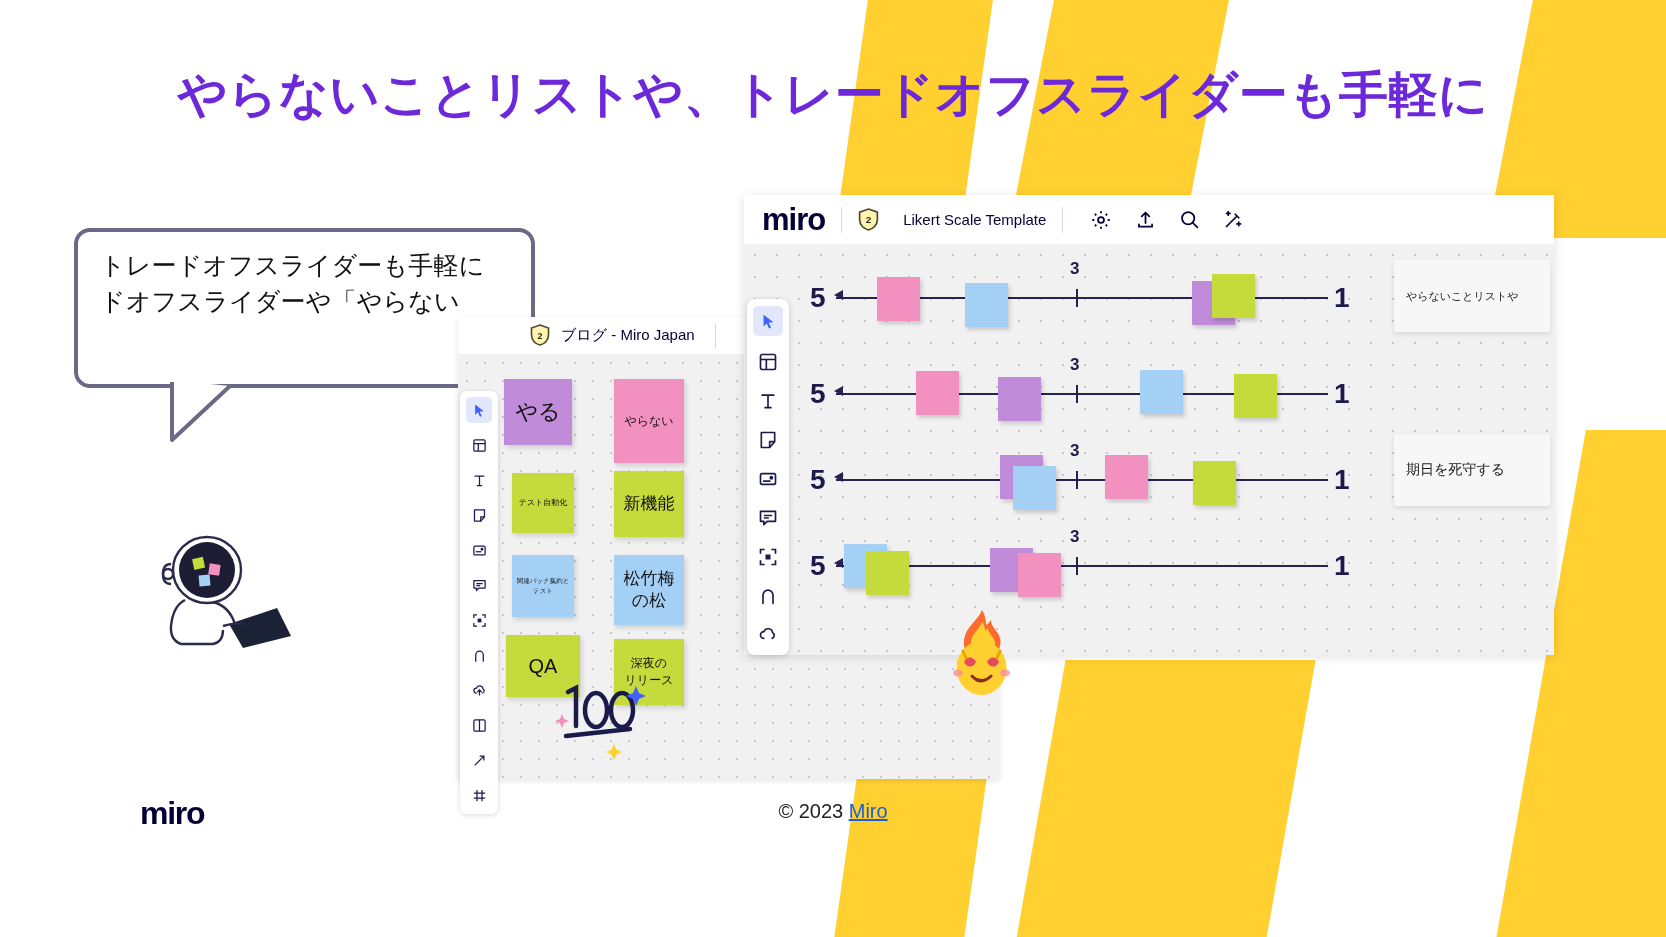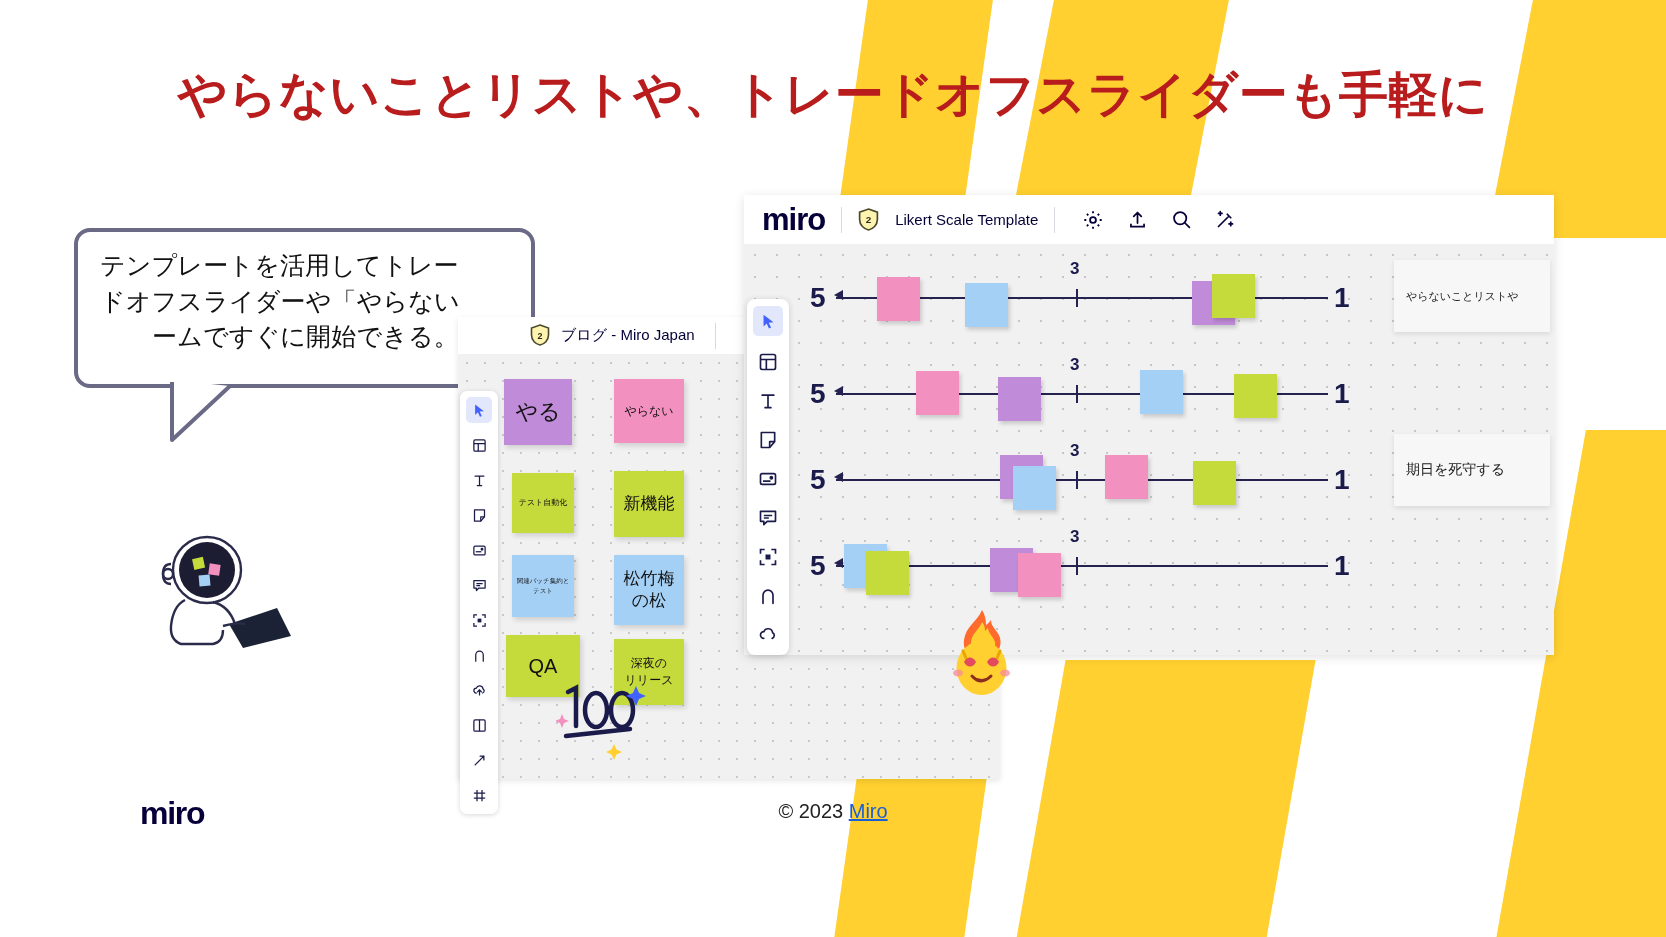--- a/index.html
+++ b/index.html
@@ -41,21 +41,21 @@
     position: absolute; background: #FFD02F;
     left: 1540px; top: 430px; width: 190px; height: 520px;
     transform: skewX(-10deg);
   }
 
   
   .title {
     position: absolute; z-index: 6;
     left: 0; right: 0; top: 62px;
     text-align: center;
-    color: #b91c1c;
+    color: #6d28d9;
     font-size: 49px;
     font-weight: 700;
     letter-spacing: 0.5px;
   }
 
   
   .bubble-wrap { position: absolute; left: 74px; top: 228px; z-index: 9; }
   .bubble {
     width: 461px; min-height: 160px;
     border: 4px solid #6B6A86;
@@ -217,23 +217,22 @@
     <div class="y3"></div>
   <div class="y4"></div>
     <div class="y5"></div>
     <div class="y6"></div>
 </div>
 
 <div class="title">やらないことリストや、トレードオフスライダーも手軽に</div>
 
 <div class="bubble-wrap">
   <div class="bubble">
-    <span class="ln">テンプレートを活用してトレー</span>
+    <span class="ln">トレードオフスライダーも手軽に</span>
     <span class="ln">ドオフスライダーや「やらない</span>
-    <span class="ln c">ームですぐに開始できる。</span>
   </div>
   <svg class="tail" viewBox="0 0 110 64">
     <path d="M4 0 L4 60 L62 6" fill="#ffffff" stroke="#6B6A86" stroke-width="4" stroke-linejoin="round"></path>
     <rect x="0" y="-6" width="70" height="8" fill="#ffffff"></rect>
   </svg>
 </div>
 
 <div class="astro">
   <svg width="140" height="120" viewBox="0 0 140 120">
     <ellipse cx="52" cy="40" rx="34" ry="33" fill="#ffffff" stroke="#2B2B4B" stroke-width="2.4"></ellipse>
@@ -346,21 +345,21 @@
     </span>
   </div>
 
   <div class="bnotes">
 
     <div class="bnote" style="left:0px;  top:20px;  width:68px; height:66px; background:#C08BD8; font-size:22px;">やる</div>
     <div class="bnote" style="left:8px;  top:114px; width:62px; height:60px; background:#C5DB3C; font-size:8px;">テスト自動化</div>
     <div class="bnote" style="left:8px;  top:196px; width:62px; height:62px; background:#A5D0F5; font-size:6.5px; line-height:1.5;">関連パッチ集約と<br>テスト</div>
     <div class="bnote" style="left:2px;  top:276px; width:74px; height:62px; background:#C5DB3C; font-size:20px;">QA</div>
 
-    <div class="bnote" style="left:110px; top:20px;  width:70px; height:64px; background:#F291BF; font-size:12px;">やらない</div>
+    <div class="bnote" style="left:110px; top:20px;  width:70px; height:84px; background:#F291BF; font-size:12px;">やらない</div>
     <div class="bnote" style="left:110px; top:112px; width:70px; height:66px; background:#C5DB3C; font-size:17px;">新機能</div>
     <div class="bnote" style="left:110px; top:196px; width:70px; height:70px; background:#A5D0F5; font-size:17px; line-height:1.3;">松竹梅<br>の松</div>
     <div class="bnote" style="left:110px; top:280px; width:70px; height:66px; background:#C5DB3C; font-size:12px; line-height:1.4;">深夜の<br>リリース</div>
   </div>
 </div>
 
 <div class="doodle">
   <svg width="92" height="80" viewBox="0 0 92 80">
     <g fill="none" stroke="#1B1B4B" stroke-width="4.5" stroke-linecap="round">
       <path d="M12 12 L20 8 L20 46"></path>
@@ -400,21 +399,21 @@
 
   <div class="topbar">
     <span class="miro-logo">miro</span>
     <span class="vsep"></span>
     <span class="shield">
       <svg width="21" height="23" viewBox="0 0 20 22">
         <path d="M10 1 L18.5 4 v7 c0 5.5 -4.2 9 -8.5 10 C5.7 20 1.5 16.5 1.5 11 V4 Z" fill="#FFF3B0" stroke="#4A4A2A" stroke-width="1.6"></path>
         <text x="10" y="14.8" font-size="9.5" font-family="Liberation Sans, sans-serif" text-anchor="middle" fill="#2B2B1B" font-weight="700">2</text>
       </svg>
     </span>
-    <span class="doc-title" style="margin-left:16px">Likert Scale Template</span>
+    <span class="doc-title" style="margin-left:24px">Likert Scale Template</span>
     <span class="vsep"></span>
     <span class="tb-icon">
       <svg width="22" height="22" viewBox="0 0 24 24" fill="none" stroke="#050038" stroke-width="2">
         <circle cx="12" cy="12" r="3.2"></circle>
         <path d="M12 2.5v2.2M12 19.3v2.2M21.5 12h-2.2M4.7 12H2.5M18.7 5.3l-1.6 1.6M6.9 17.1l-1.6 1.6M18.7 18.7l-1.6-1.6M6.9 6.9L5.3 5.3"></path>
       </svg>
     </span>
     <span class="tb-icon">
       <svg width="21" height="21" viewBox="0 0 24 24" fill="none" stroke="#050038" stroke-width="2" stroke-linecap="round">
         <path d="M12 16V4M12 4l-4.3 4.3M12 4l4.3 4.3M4.5 17.5v2.5h15v-2.5"></path>

